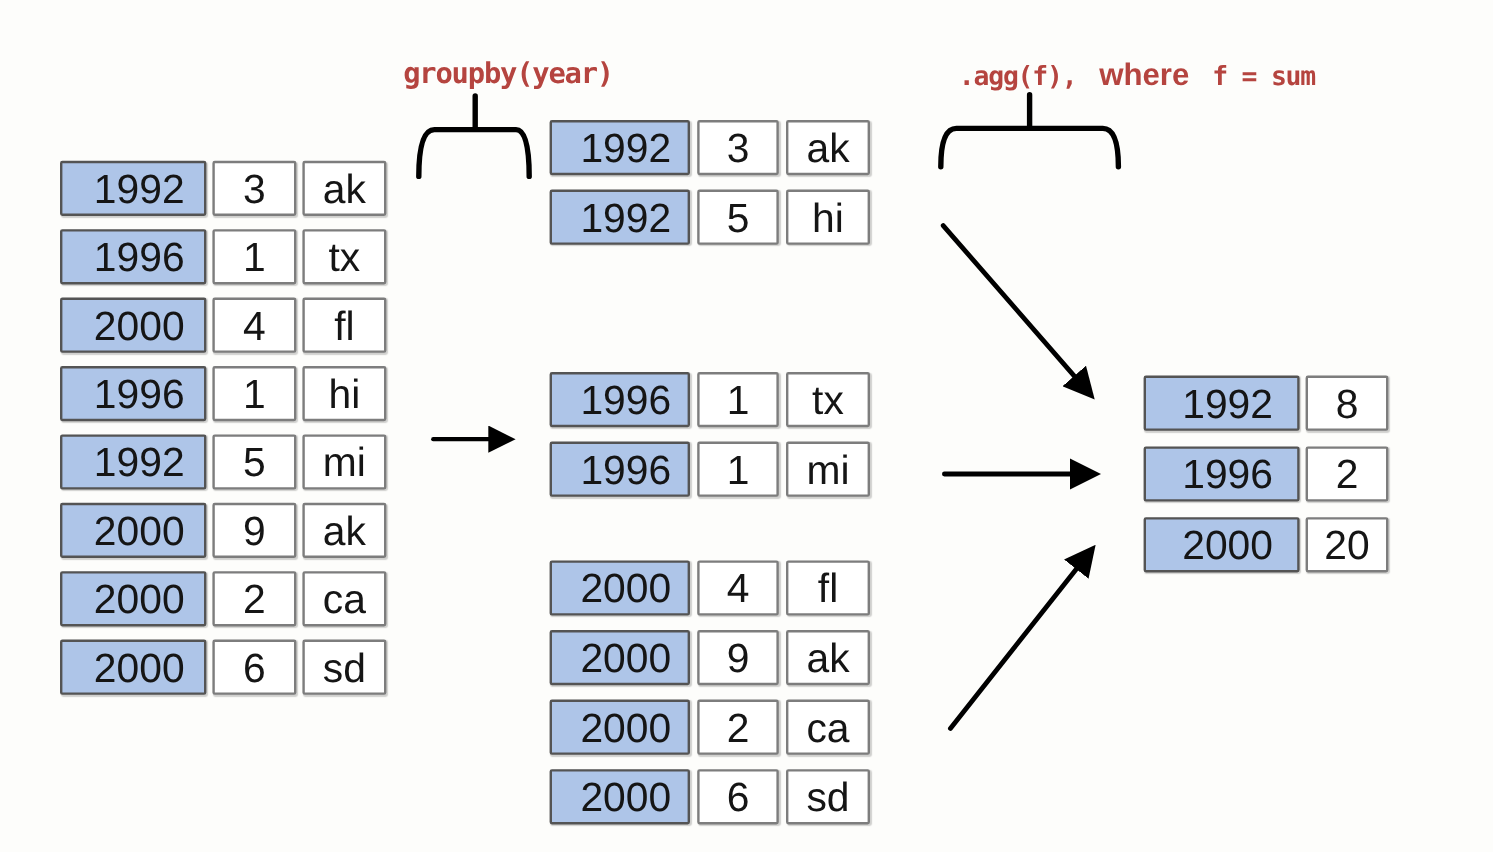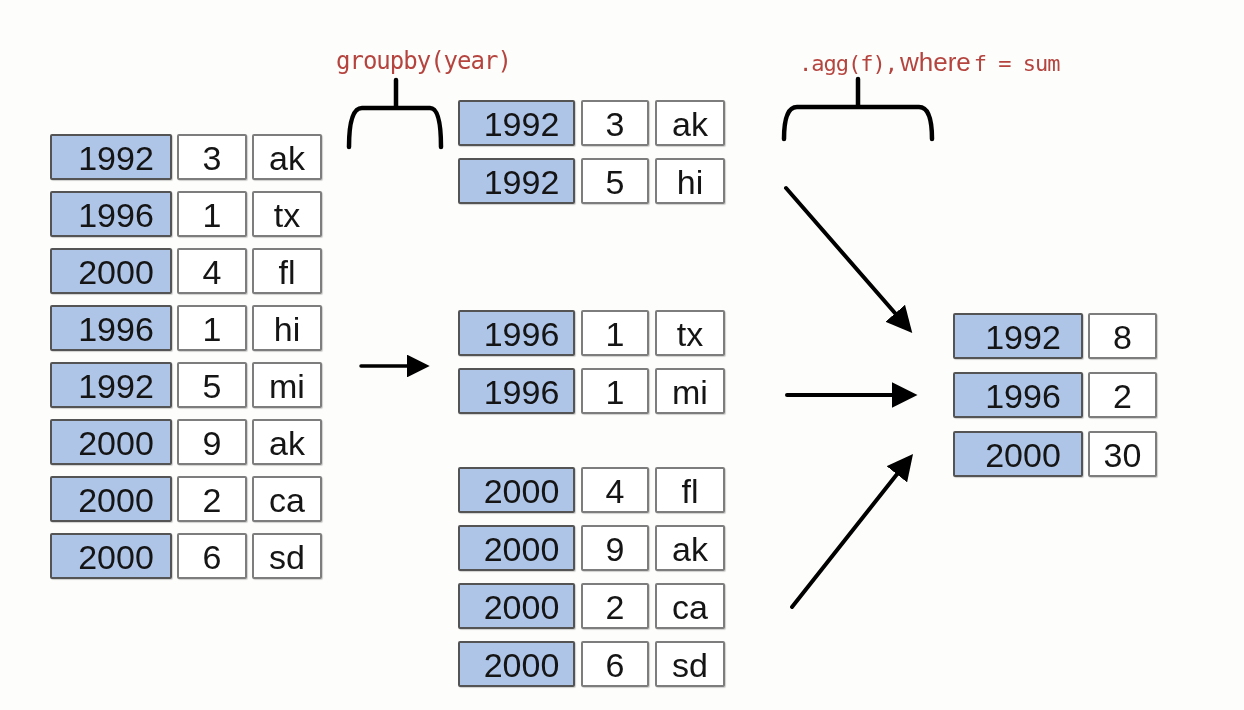--- a/index.html
+++ b/index.html
@@ -26,25 +26,25 @@
   }
   .ltab .year{width:122px;}
   .ltab .val{width:70px;}
   .ltab .st{width:70px;}
   .mtab .year{width:117px;}
   .mtab .val{width:68px;}
   .mtab .st{width:70px;}
   .rtab .year{width:130px;}
   .rtab .val{width:69px;}
   .red-label{
-    position:absolute;color:#b5443f;font-weight:normal;white-space:nowrap;
+    position:absolute;color:#b5443f;font-weight:bold;white-space:nowrap;
     font-family:"DejaVu Sans Mono",monospace;
   }
   #groupby-label{left:336px;top:47px;font-size:24px;letter-spacing:-1px;}
-  #agg-label{left:799px;top:47px;font-size:22px;letter-spacing:-1px;display:flex;align-items:baseline;gap:3px;}
+  #agg-label{left:799px;top:47px;font-size:22px;letter-spacing:-1px;display:flex;align-items:baseline;gap:19px;}
   #agg-label .sans{font-family:"Liberation Sans",sans-serif;font-size:26px;letter-spacing:0;}
   svg.overlay{position:absolute;left:0;top:0;pointer-events:none;}
 </style>
 </head>
 <body>
 
 <div id="groupby-label" class="red-label">groupby(year)</div>
 <div id="agg-label" class="red-label">
   <span>.agg(f),</span>
   <span class="sans">where</span>
@@ -169,15 +169,15 @@
   <div class="row rtab" style="left:953px;top:313px">
     <span class="cell year">1992</span>
     <span class="cell val">8</span>
   </div>
   <div class="row rtab" style="left:953px;top:372px">
     <span class="cell year">1996</span>
     <span class="cell val">2</span>
   </div>
   <div class="row rtab" style="left:953px;top:431px">
     <span class="cell year">2000</span>
-    <span class="cell val">30</span>
+    <span class="cell val">20</span>
   </div>
 </div>
 
 </body></html>

